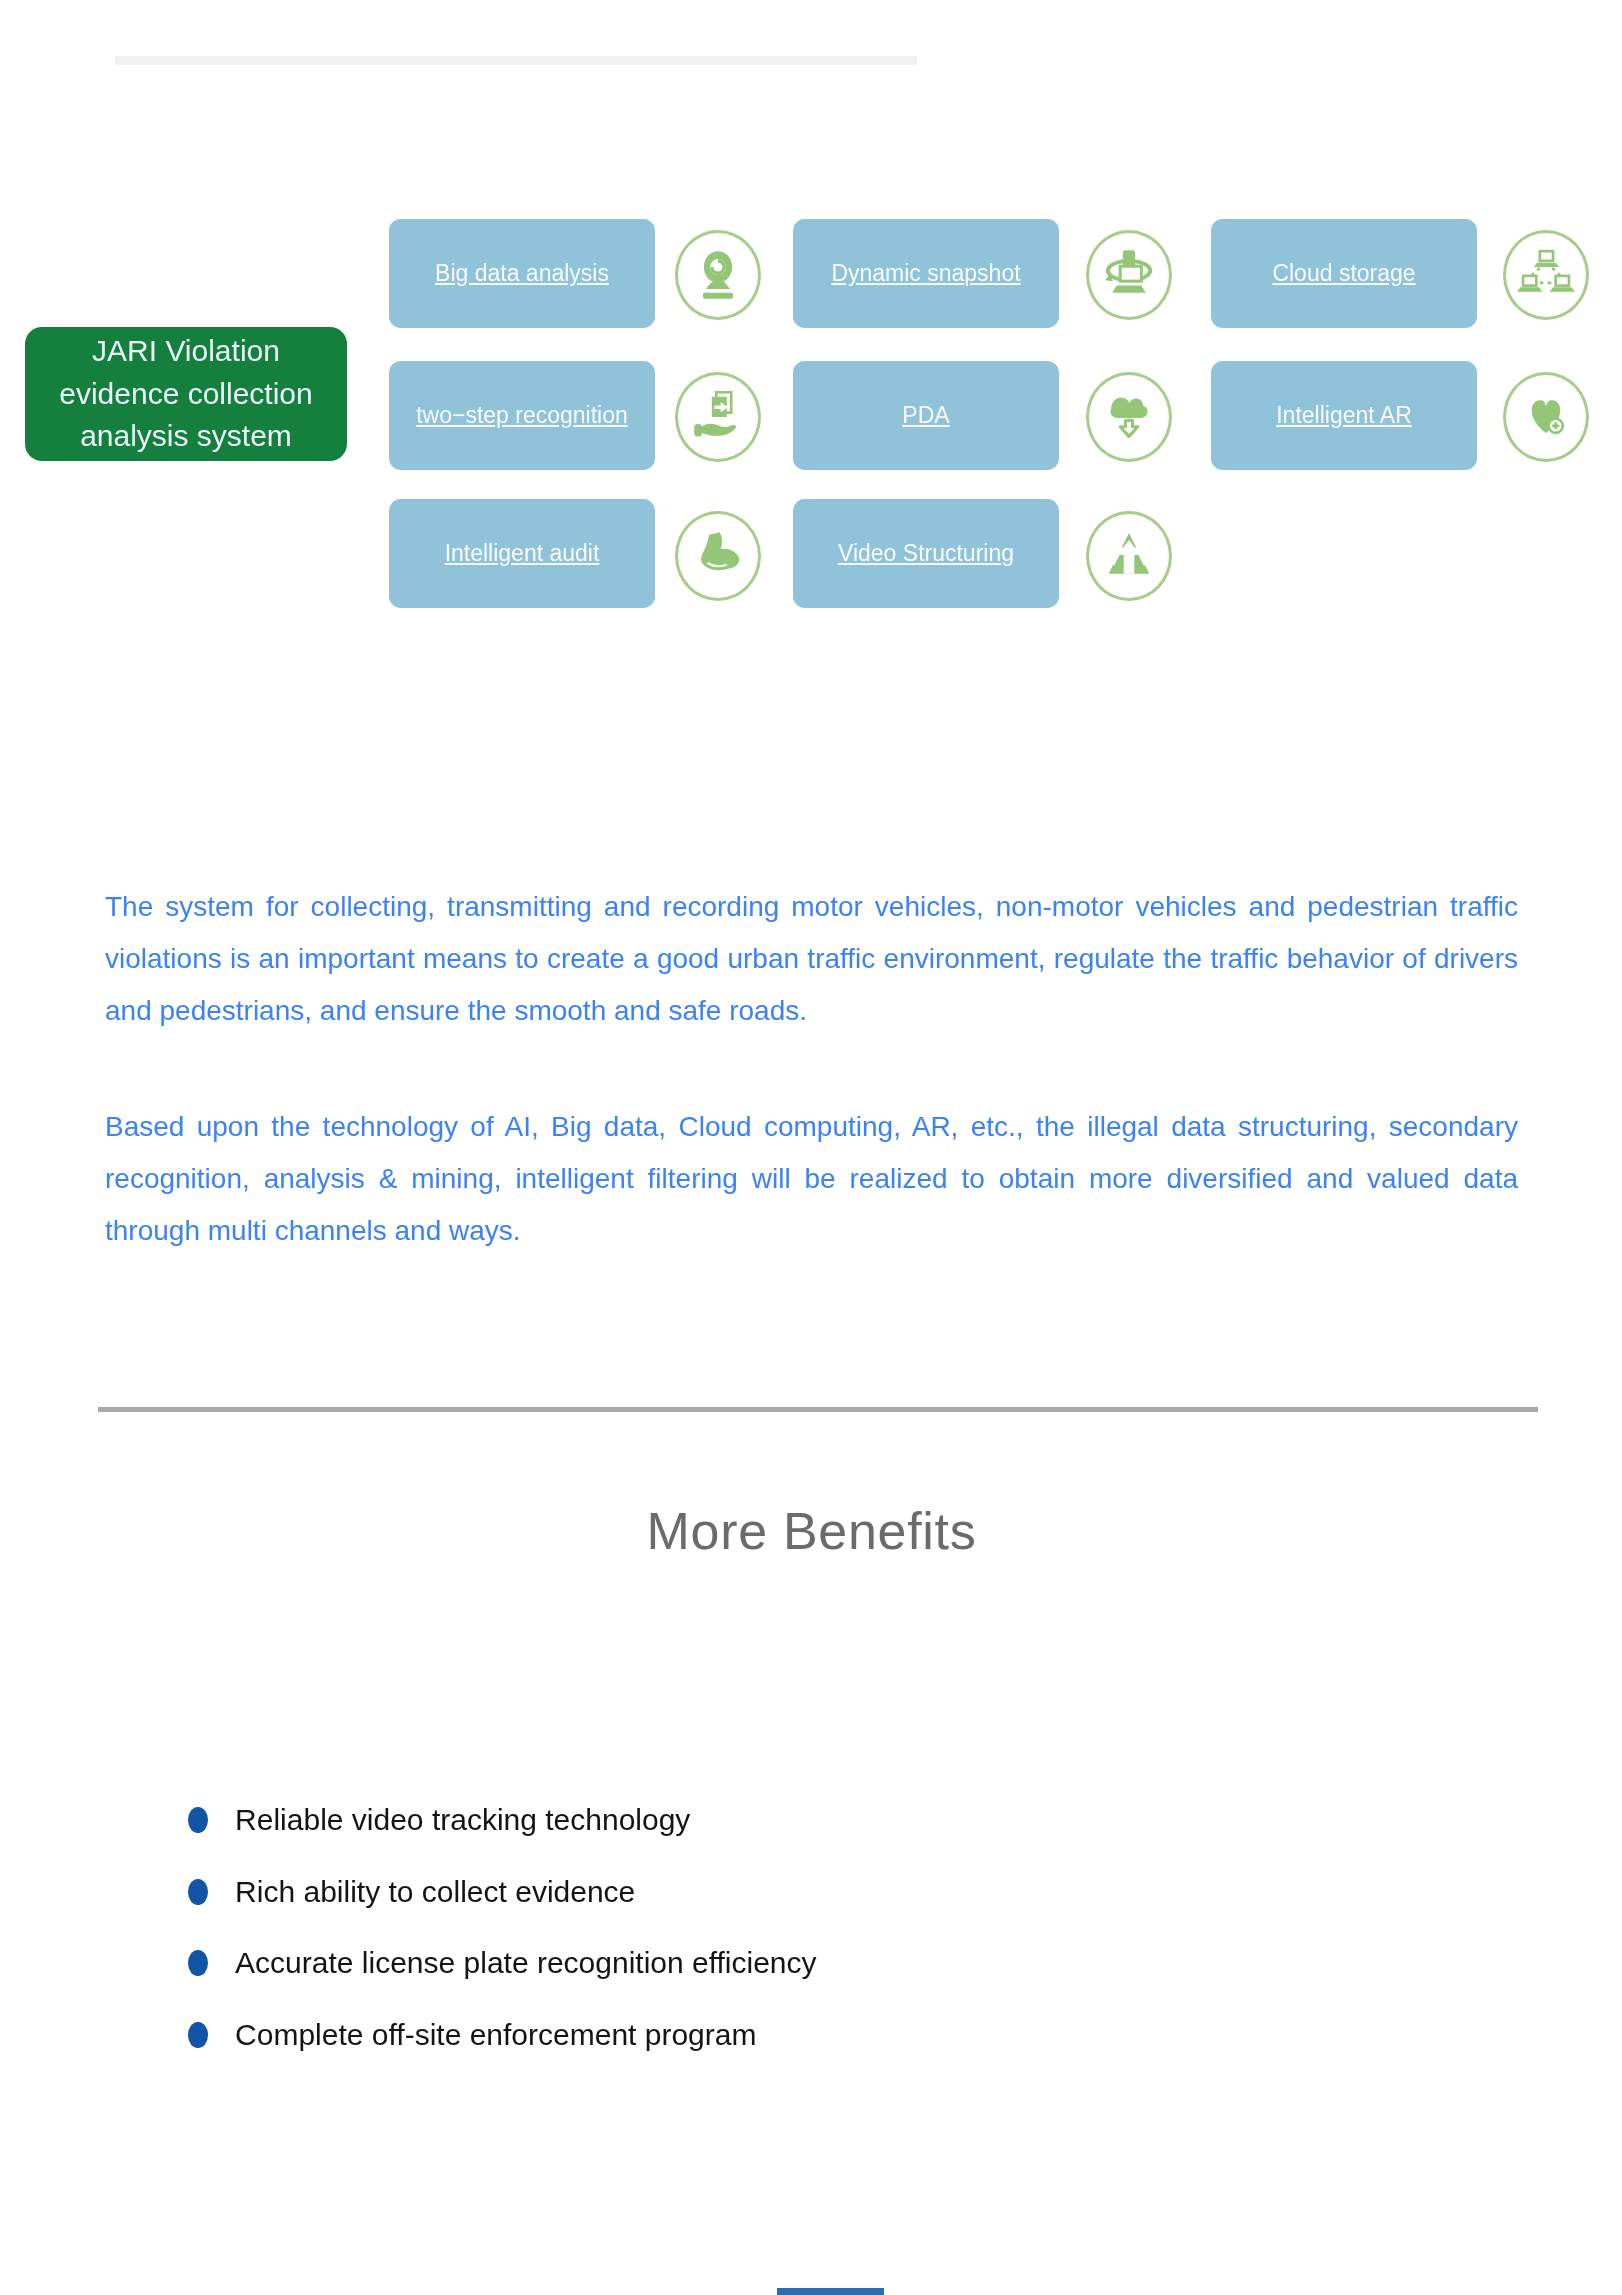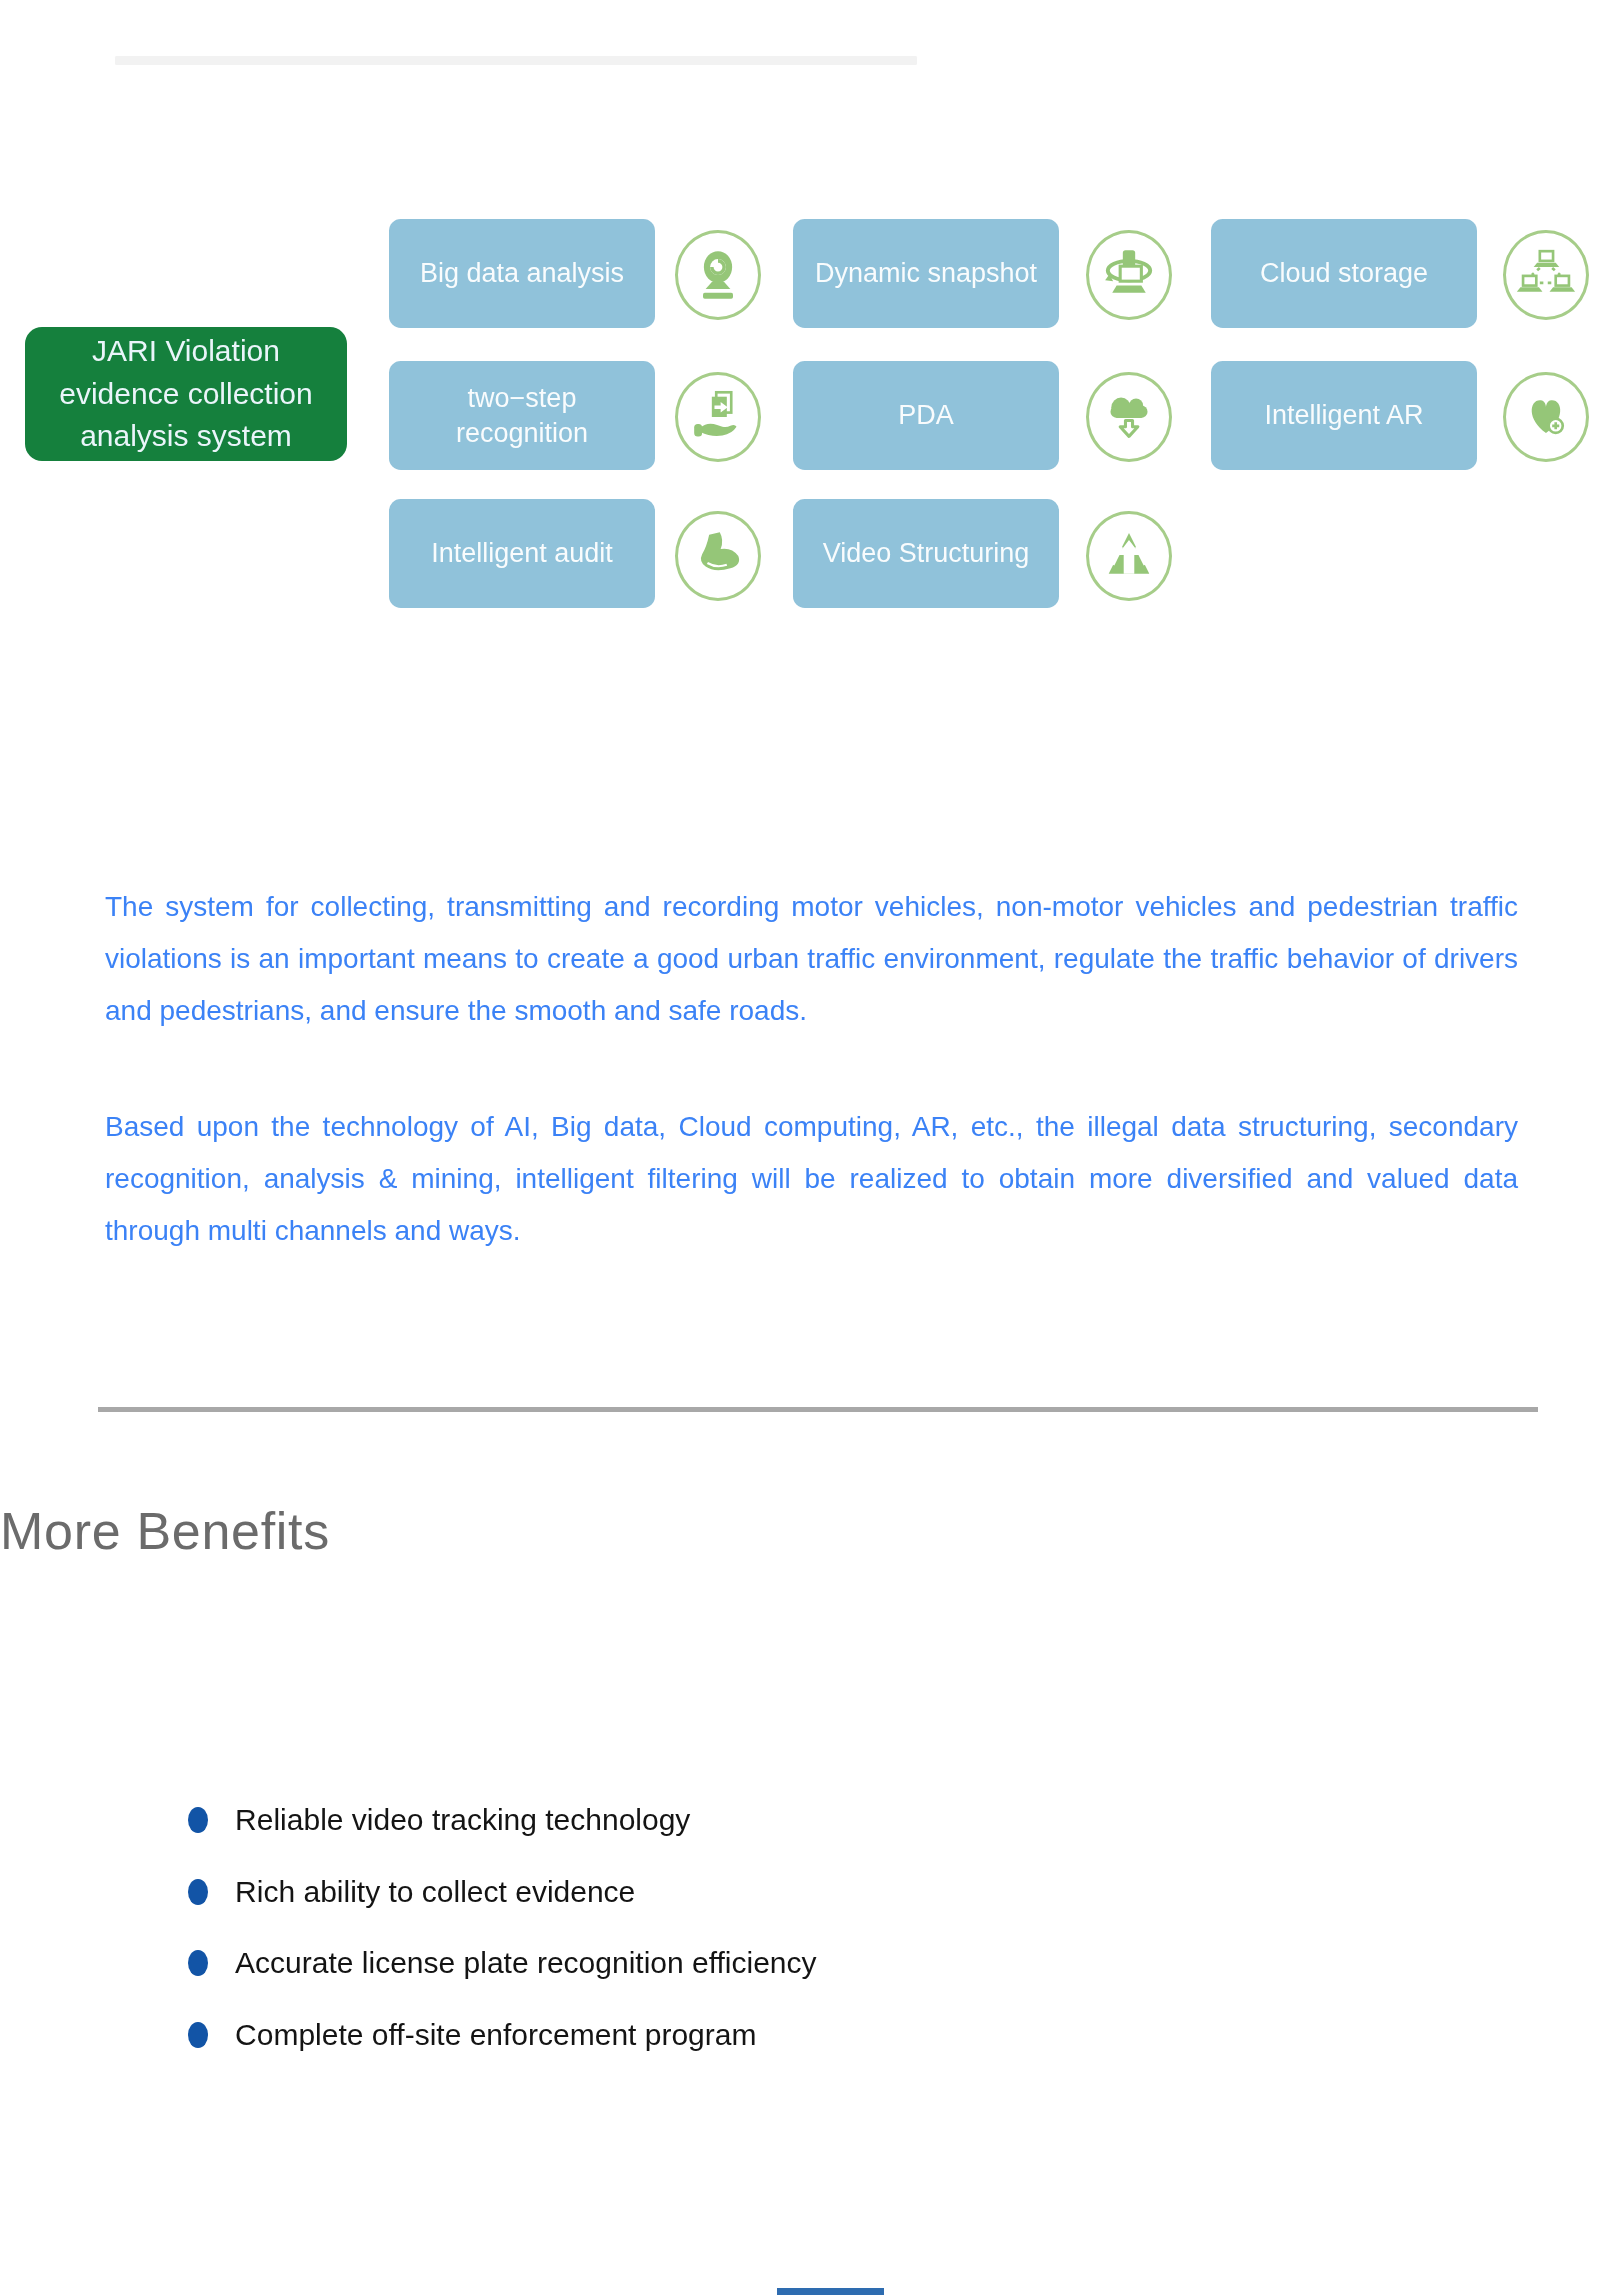--- a/index.html
+++ b/index.html
@@ -10,42 +10,42 @@
   
   .faint-artifact{position:absolute;left:115px;top:56px;width:802px;height:8.5px;
     background:rgba(0,0,0,0.05);border-radius:1.3px;}
 
   
   .root-box{position:absolute;left:25px;top:327px;width:322px;height:134px;
     background:#15803d;border-radius:17px;color:#eaf5fa;font-size:30px;line-height:1.42;
     display:flex;align-items:center;justify-content:center;text-align:center;
     padding:0 9.2px;box-sizing:border-box;}
   .feature-box{position:absolute;width:266px;height:109px;background:#90c2da;border-radius:11.8px;
-    color:rgba(255,255,255,0.94);font-size:27px;line-height:1.28;
+    color:rgba(255,255,255,0.94);font-size:23px;line-height:1.28;
     display:flex;align-items:center;justify-content:center;text-align:center;
-    padding:0 19.6px;box-sizing:border-box;}
+    padding:0 19.6px;box-sizing:border-box;text-decoration:underline;}
   .icon-circle{position:absolute;width:80px;height:84px;border:3.9px solid #a6cd89;
     border-radius:50%;background:#fff;display:flex;align-items:center;justify-content:center;}
   .icon-circle svg{width:60px;height:60px;display:block;}
 
   
   .c1{left:389px;} .c2{left:793px;} .c3{left:1211px;}
   .r1{top:219px;}  .r2{top:361px;}  .r3{top:499px;}
   .ic1{left:675px;} .ic2{left:1086px;} .ic3{left:1503px;}
   .ir1{top:230px;}  .ir2{top:372px;}  .ir3{top:511px;}
 
   
   .copy{position:absolute;left:105px;width:1413px;color:#3b82f6;font-size:28px;
     line-height:52px;text-align:justify;}
   .copy.p1{top:881px;}
   .copy.p2{top:1101px;}
 
   .divider{position:absolute;left:98px;top:1407px;width:1440px;height:4.6px;background:#a8a8a8;}
 
-  .benefits-title{position:absolute;left:0;top:1501px;width:1623px;
+  .benefits-title{position:absolute;left:0;top:1501px;width:1623px;text-align:center;
     font-size:52px;color:#6b6b6b;letter-spacing:0.7px;}
 
   .benefits-list{position:absolute;left:188px;top:1797px;list-style:none;margin:0;padding:0;}
   .benefit-item{display:flex;align-items:center;height:46px;margin-bottom:25.5px;}
   .bullet-dot{width:19.6px;height:26px;border-radius:50%;background:#1254a6;margin-right:27.5px;flex:none;}
   .benefit-label{font-size:30px;color:#141414;}
 
   .footer-accent{position:absolute;left:777px;top:2288px;width:107px;height:7.9px;background:#2e6cb0;}
 
   .g{fill:#95c678;}

